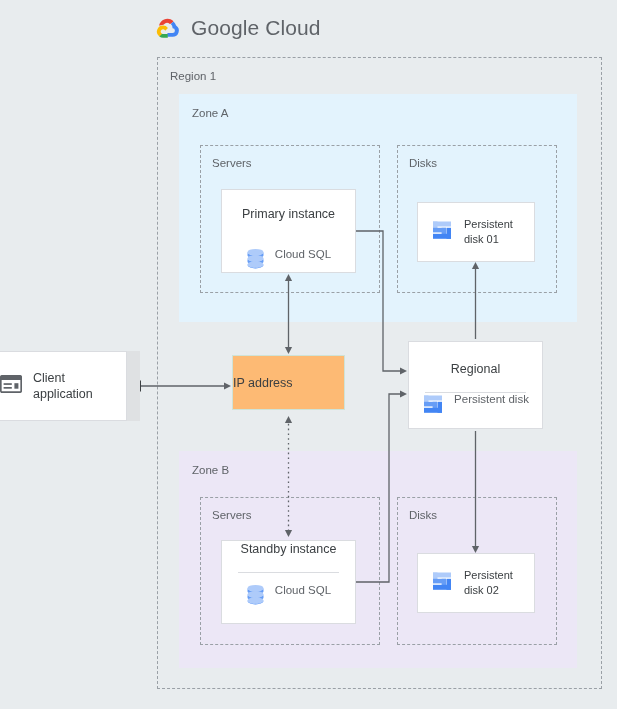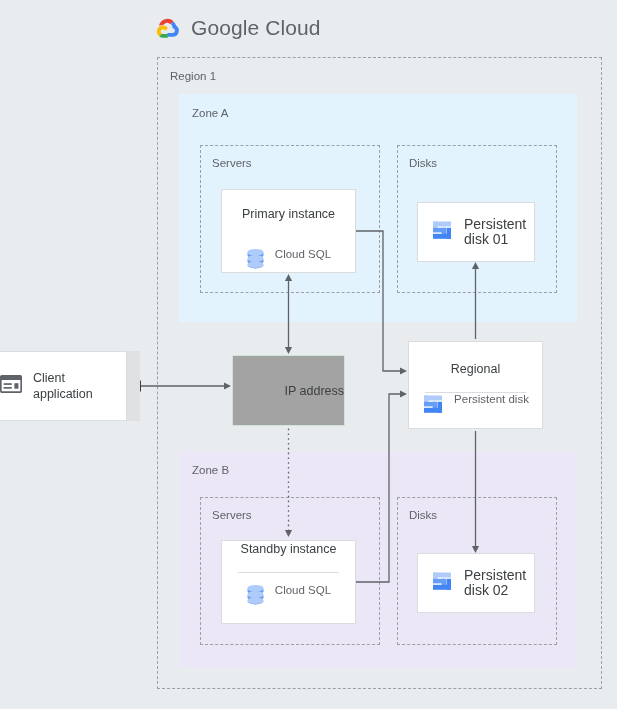--- a/index.html
+++ b/index.html
@@ -58,26 +58,26 @@
   .c-standby .card-foot { margin-top: 11px; }
 
   .c-regional { left: 408px; top: 341px; width: 135px; height: 88px; padding-top: 20px; }
   .c-regional .card-divider { width: 101px; margin: 16px 0 0 0; }
   .c-regional .card-foot { }
 
   .c-disk01 { left: 417px; top: 202px; width: 118px; height: 60px;
               flex-direction: row; justify-content: flex-start; align-items: center; padding-left: 13px; gap: 11px; }
   .c-disk02 { left: 417px; top: 553px; width: 118px; height: 60px;
               flex-direction: row; justify-content: flex-start; align-items: center; padding-left: 13px; gap: 11px; }
-  .disk-name { font-size: 14px; color: #3c4043; line-height: 15px; }
+  .disk-name { font-size: 11px; color: #3c4043; line-height: 15px; }
 
   .c-ip {
-    left: 232px; top: 355px; width: 113px; height: 71px;
-    background: #a3a3a3; border: 1px solid #cfe3d7;
-    display: flex; align-items: flex-end; justify-content: center;
+    left: 232px; top: 355px; width: 113px; height: 55px;
+    background: #fdba74; border: 1px solid #cfe3d7;
+    display: flex; align-items: flex-start; justify-content: center;
   }
   .c-ip .card-title { font-size: 12.5px; }
 
   
   .client-shade { position: absolute; left: 0px; top: 351px; width: 140px; height: 70px; background: #dfe1e3; }
   .c-client {
     position: absolute; left: 0px; top: 351px; width: 127px; height: 70px;
     background: #ffffff; border: 1px solid #dadce0; border-left: 0;
     display: flex; flex-direction: row; align-items: center; gap: 11px;
   }

